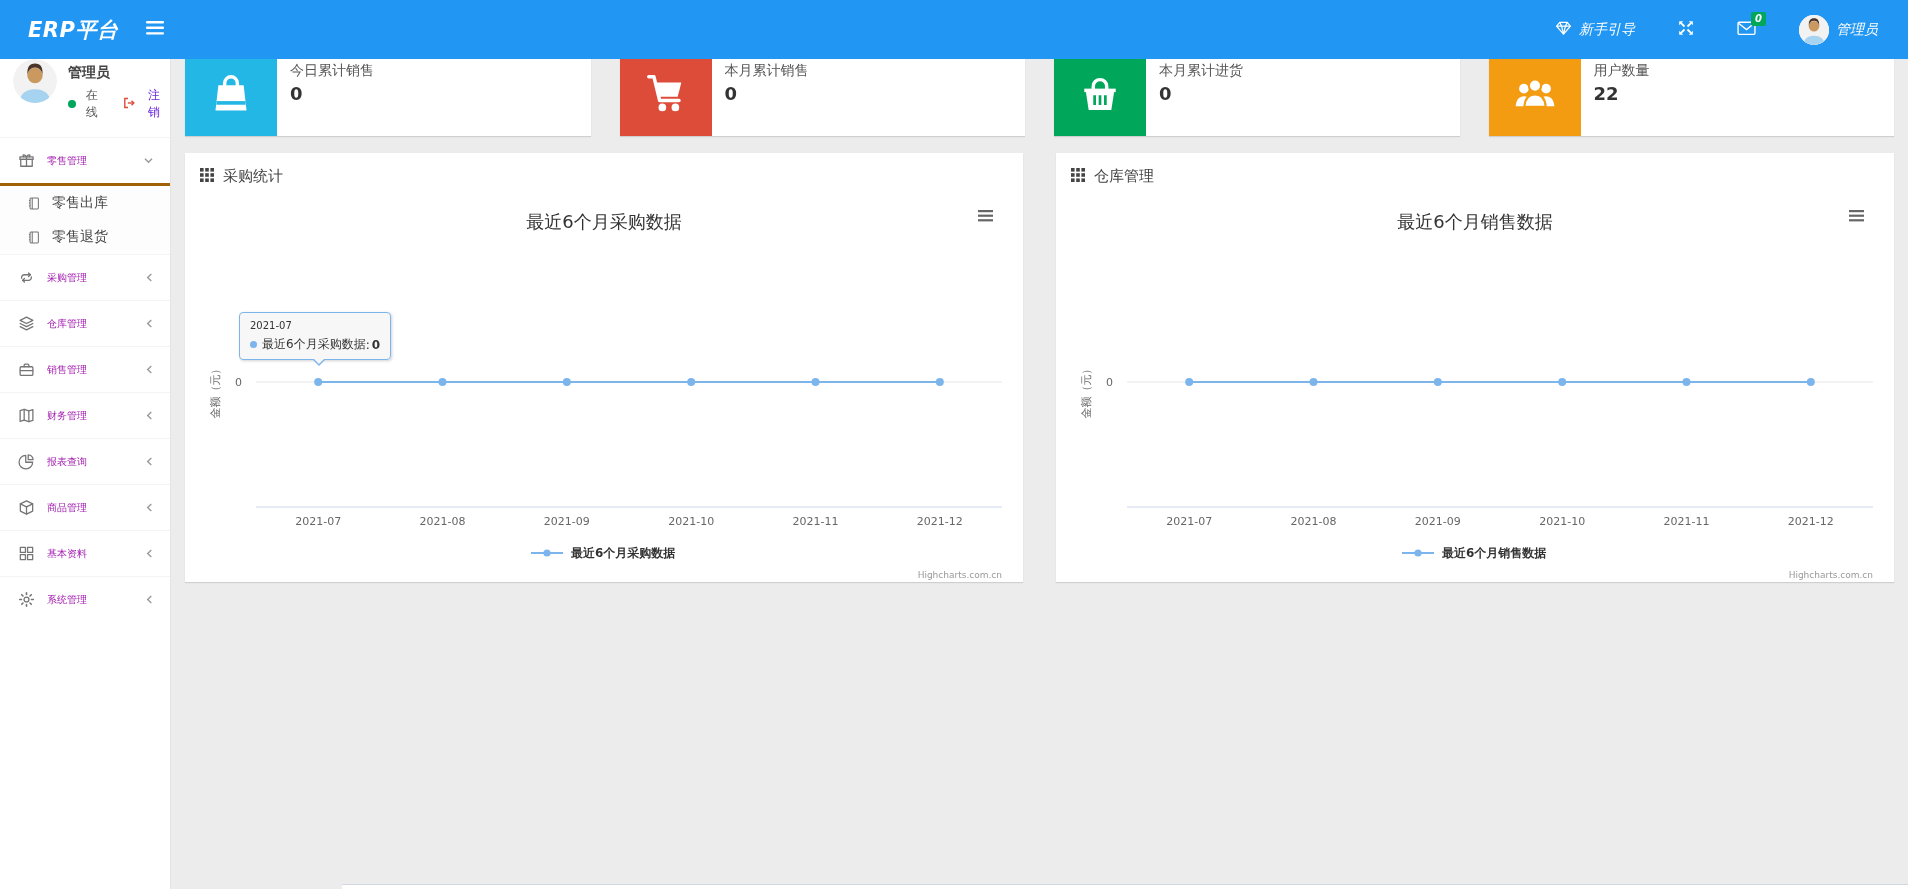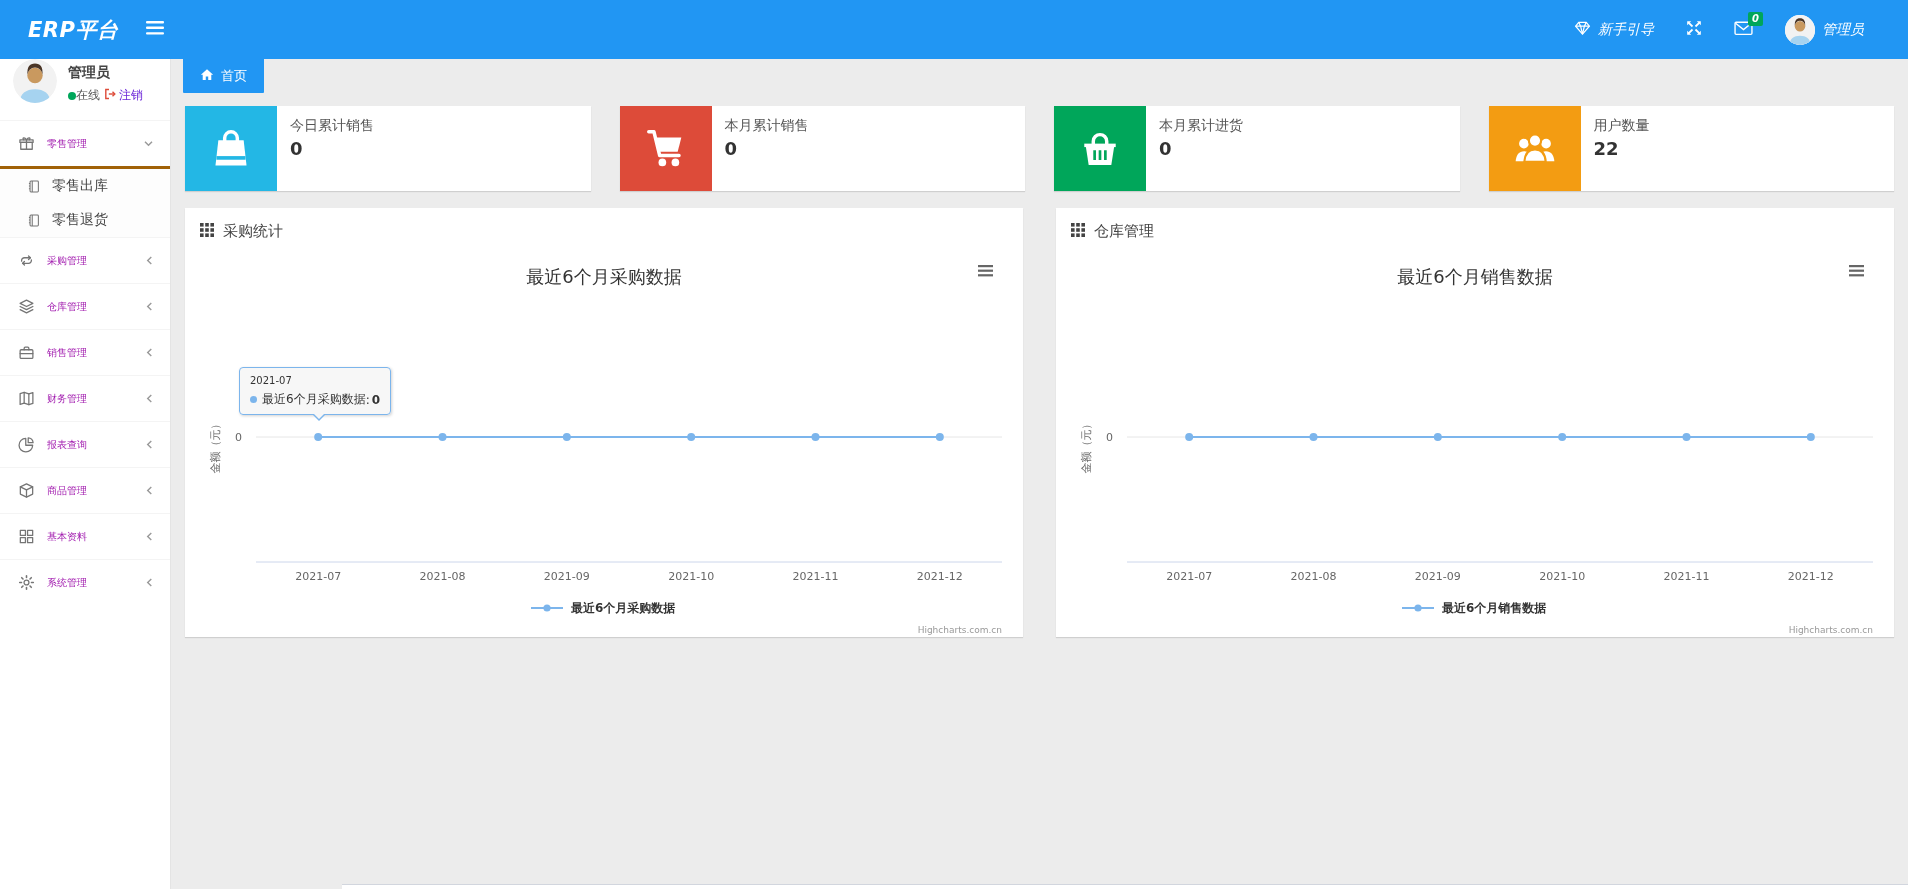--- a/index.html
+++ b/index.html
@@ -4,53 +4,53 @@
 <style>
   * { margin:0; padding:0; box-sizing:border-box; }
   html,body { width:1908px; height:889px; overflow:hidden;
     font-family:"DejaVu Sans","Liberation Sans",sans-serif; background:#ececec; }
 
   
   .navbar { position:absolute; top:0; left:0; right:0; height:59px;
     background:#2196f3; display:flex; align-items:center; color:#fff; z-index:30;font-style:italic; }
   .brand { font-size:21px; font-weight:bold; padding:0 20px 0 28px; letter-spacing:.5px; }
   .nav-toggle { width:34px; height:34px; display:flex; align-items:center; justify-content:center; cursor:pointer; }
-  .nav-right { margin-left:auto; display:flex; align-items:center; gap:32px; padding-right:44px; font-size:14px; }
+  .nav-right { margin-left:auto; display:flex; align-items:center; gap:43px; padding-right:30px; font-size:14px; }
   .nav-item { display:flex; align-items:center; gap:7px; cursor:pointer; }
   .mail-wrap { position:relative; }
   .badge { position:absolute; top:-8px; right:-10px; background:#00a65a; color:#fff;
     font-size:10px; line-height:1; padding:2px 4px; border-radius:2px; font-weight:bold; }
   .nav-avatar { width:30px; height:30px; border-radius:50%; overflow:hidden; background:#fff; }
 
   
   .sidebar { position:absolute; top:51px; left:0; bottom:0; width:171px;
     background:#fff; border-right:1px solid #e4e4e4; z-index:20; }
   .user-panel { display:flex; gap:11px; padding:8px 10px 6px 13px; }
   .user-avatar { width:44px; height:44px; border-radius:50%; overflow:hidden; flex:none; }
   .user-name { font-size:14px; color:#444; font-weight:bold; margin-top:5px; }
-  .user-status { font-size:12px; color:#555; margin-top:5px; display:flex; align-items:center; gap:0; }
+  .user-status { font-size:12px; color:#555; margin-top:5px; display:flex; align-items:center; gap:10px; }
   .dot-online { width:8px; height:8px; border-radius:50%; background:#00a65a; display:inline-block; }
   .logout-link { color:#6d28d9; display:flex; align-items:center; gap:3px; margin-left:4px; cursor:pointer; text-decoration:none;text-align:right; }
   .menu { margin-top:10px; }
   .menu-item { height:46px; display:flex; align-items:center; padding:0 16px 0 18px;
     border-top:1px solid #f4f4f4; font-size:10px; color:#a21caf; cursor:pointer; }
   .menu-item .mi-icon { width:19px; height:17px; margin-right:10px; display:flex; align-items:center; }
   .mi-chevron { margin-left:auto; display:flex; }
   .submenu { border-top:3px solid #a16207; background:#fdfdfd; }
   .submenu-item { height:34px; display:flex; align-items:center; padding-left:27px;
     font-size:14px; color:#444; cursor:pointer; }
   .submenu-item .mi-icon { width:16px; height:15px; margin-right:9px; display:flex; align-items:center; }
 
   
   .main { position:absolute; left:171px; top:51px; right:0; bottom:0; background:#ececec; }
   .tabbar { height:44px; padding:7px 0 0 12px; }
   .tab { display:inline-flex; align-items:center; gap:7px; height:35px; padding:0 17px;
     background:#2196f3; color:#fff; font-size:13px; cursor:pointer; border-radius:1px; }
 
-  .cards { display:flex; gap:29px; margin:11px 14px; }
+  .cards { display:flex; gap:29px; margin:0 14px; }
   .info-box { flex:1; height:85px; background:#fff; display:flex;
     box-shadow:0 1px 1px rgba(0,0,0,.12); }
   .info-box-icon { width:92px; flex:none; display:flex; align-items:center; justify-content:center; }
   .info-box-content { padding:11px 10px 0 13px; }
   .ib-label { font-size:14px; color:#555; }
   .ib-value { font-size:18px; font-weight:bold; color:#333; margin-top:3px; }
 
   .charts { display:flex; gap:33px; margin:17px 14px 6px; }
   .panel { flex:1; background:#fff; box-shadow:0 1px 1px rgba(0,0,0,.12); }
   .panel-head { display:flex; align-items:center; gap:9px; padding:14px 15px 0; font-size:15px; color:#444; }
@@ -323,30 +323,20 @@
         <span class="mi-chevron">
           <svg width="9" height="11" viewBox="0 0 9 11" fill="none" stroke="#999" stroke-width="1.4">
             <polyline points="6.3,2 2.7,5.5 6.3,9"></polyline>
           </svg>
         </span>
       </div>
     </div>
 </div>
 
 <div class="main">
-  <div class="tabbar">
-    <div class="tab">
-      <span>
-        <svg width="14" height="13" viewBox="0 0 16 14">
-            <path d="M8 1 L15 7.2 H12.9 V13.3 H9.4 V9.4 H6.6 V13.3 H3.1 V7.2 H1 Z" fill="#fff"></path>
-          </svg>
-      </span>
-      <span>首页</span>
-    </div>
-  </div>
 
   <div class="cards">
       <div class="info-box">
         <span class="info-box-icon" style="background:#23b7e5;color:#23b7e5">
           <svg width="46" height="46" viewBox="0 0 24 24">
             <path d="M8.7 9.6 V6.3 a3.3 3.3 0 0 1 6.6 0 V9.6" fill="none" stroke="#fff" stroke-width="1.8"></path>
             <path d="M5.4 7.4 H18.6 L20.1 20.6 H3.9 Z" fill="#fff"></path>
             <rect x="4.4" y="15.7" width="15.2" height="1.9" fill="currentColor"></rect>
           </svg>
         </span>

